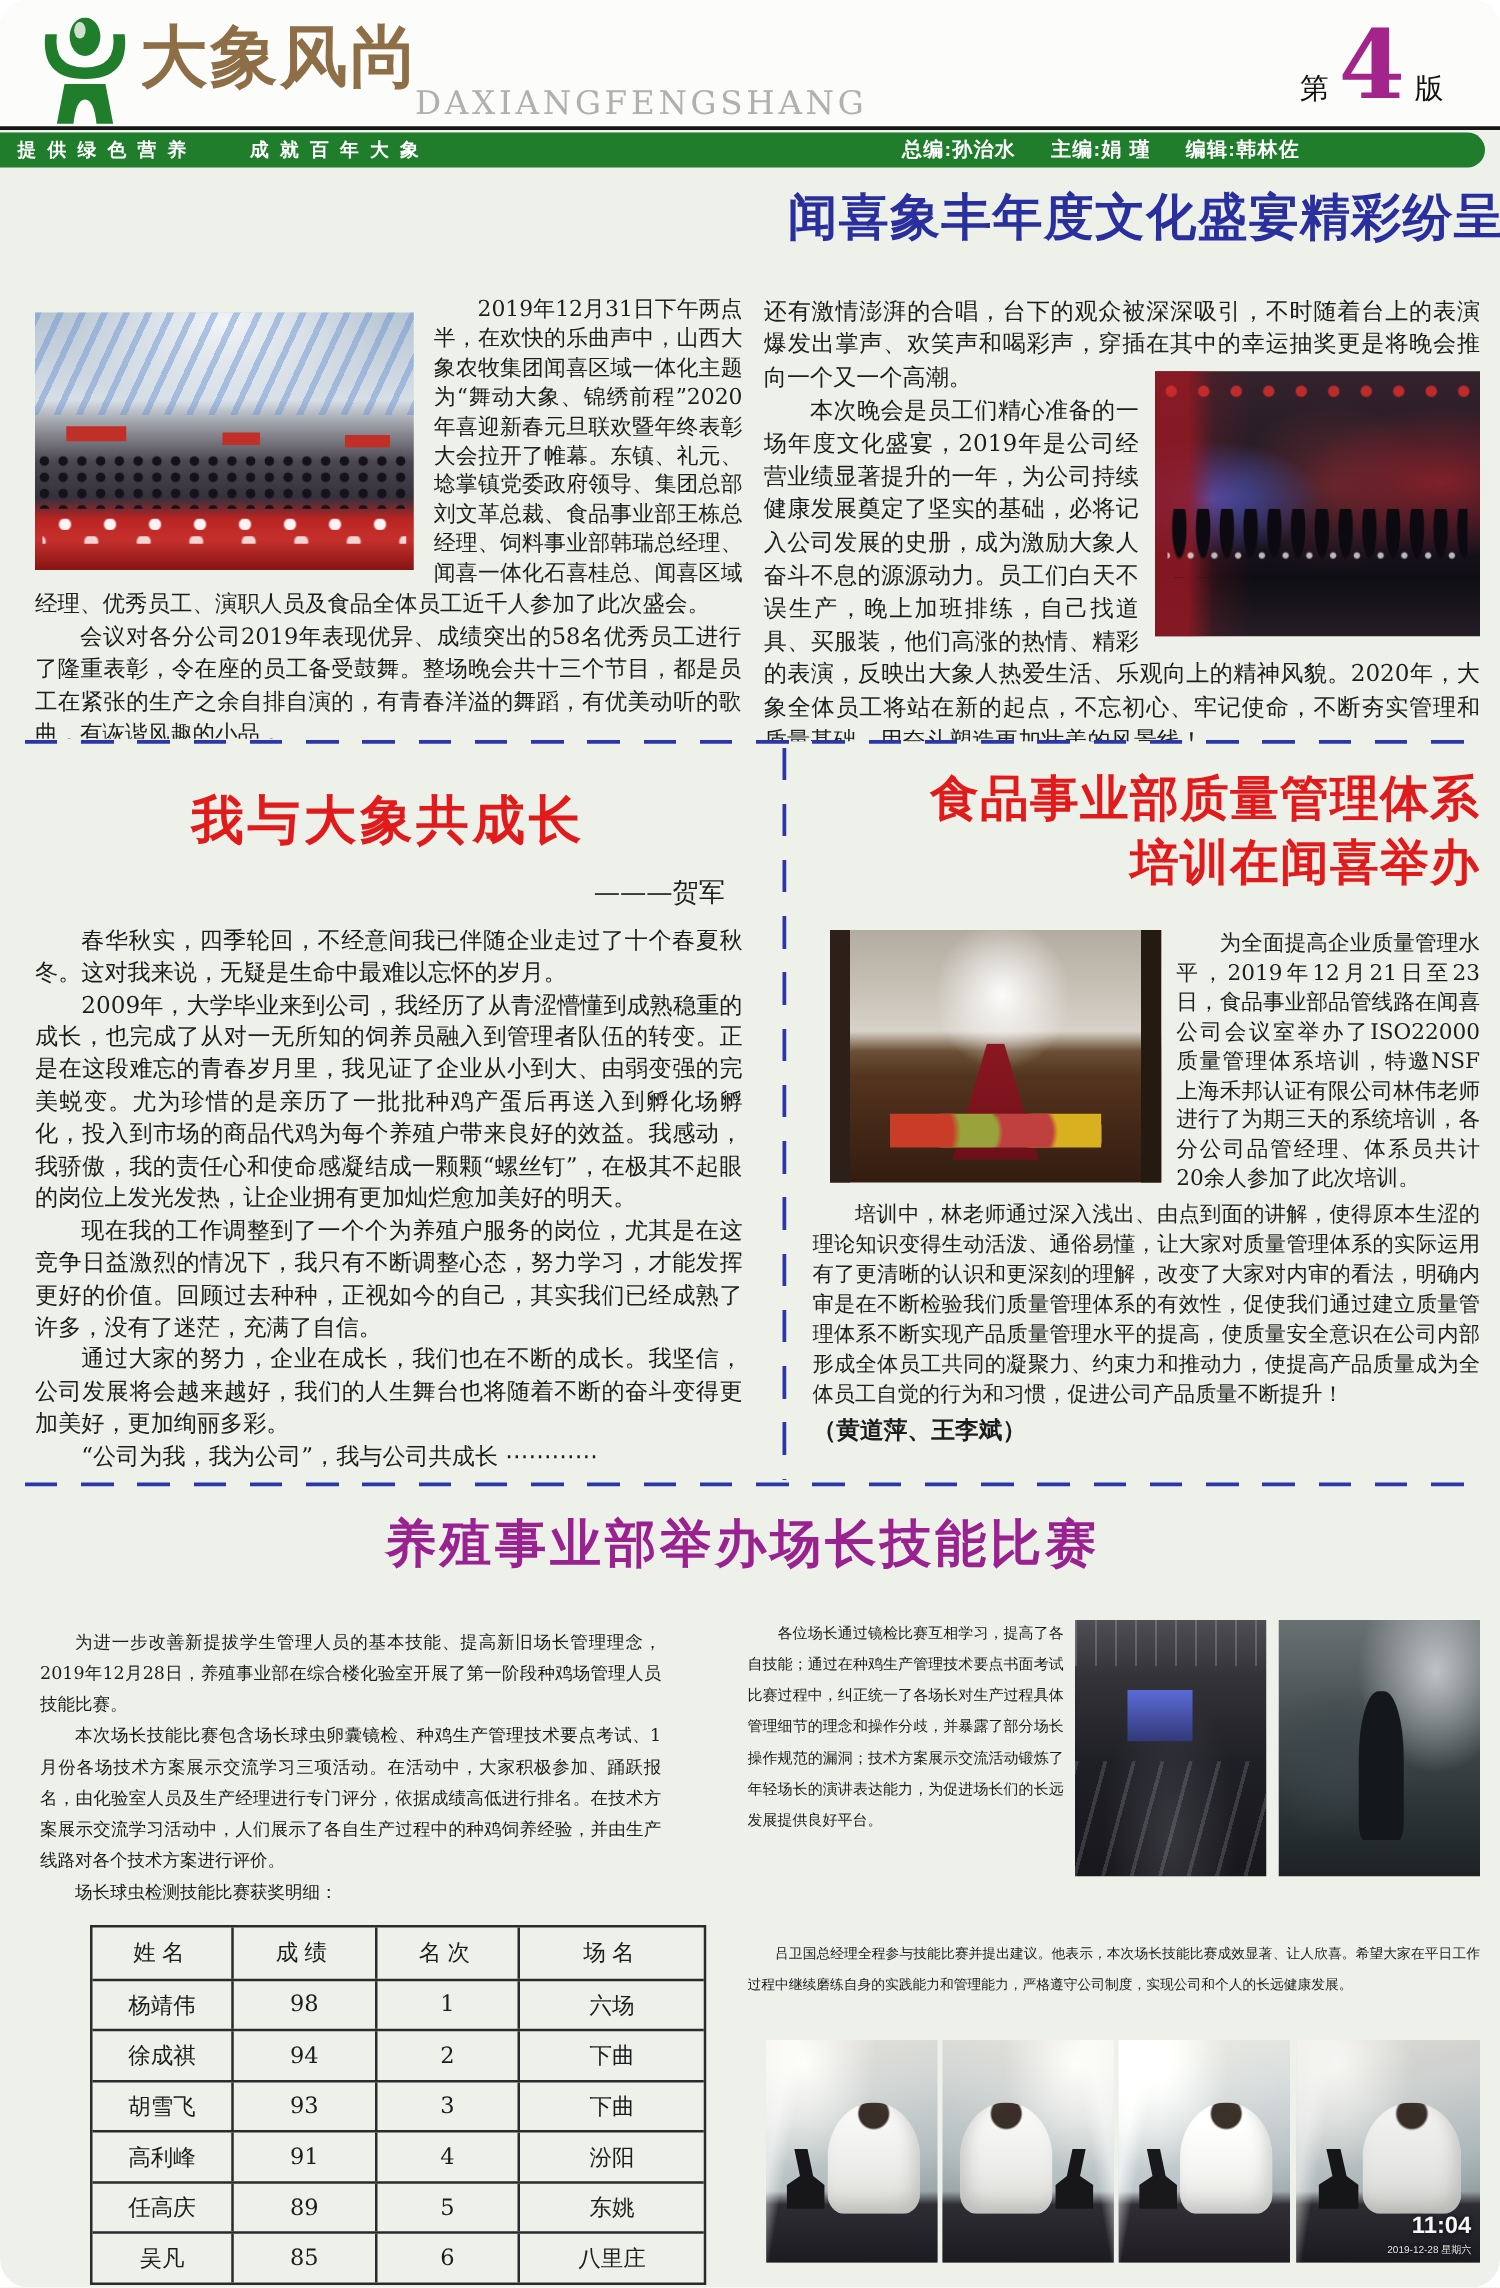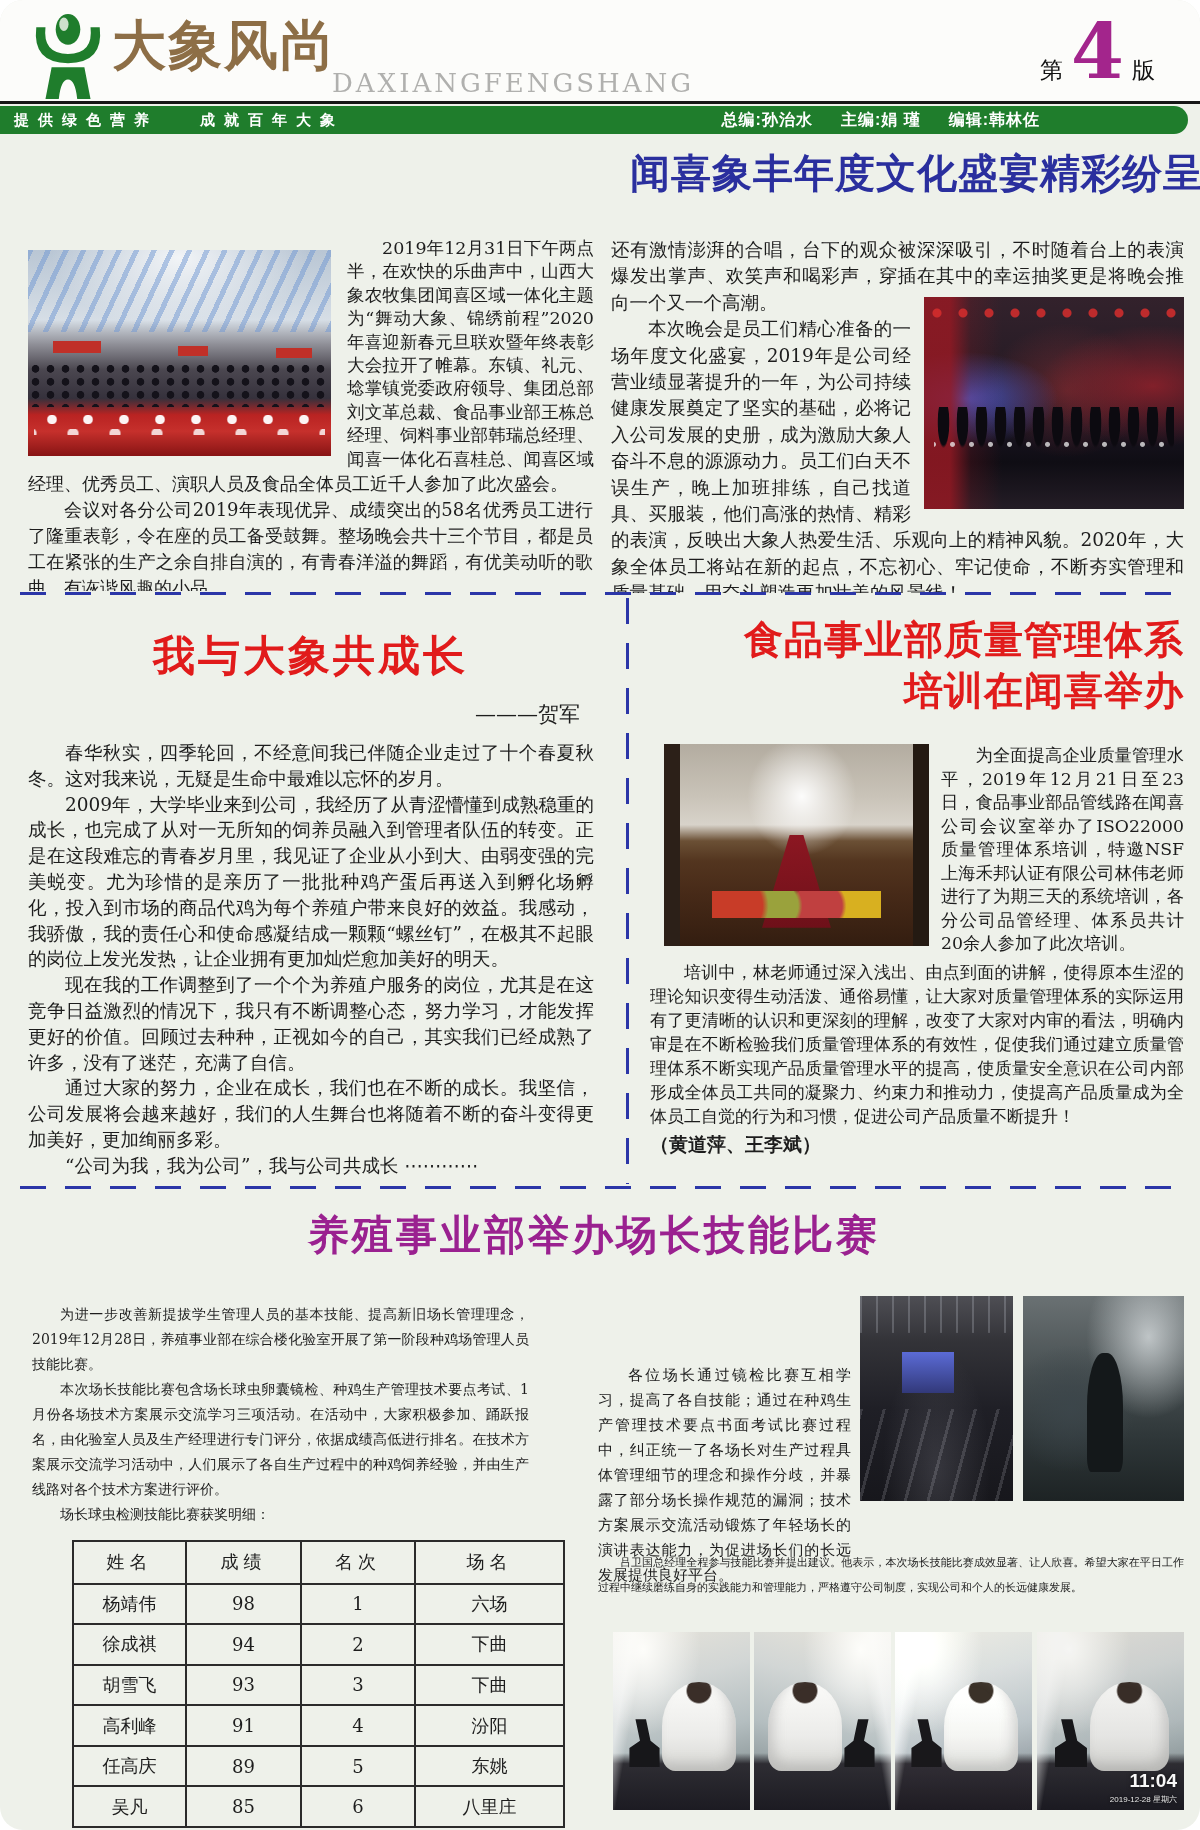--- a/index.html
+++ b/index.html
@@ -41,21 +41,21 @@
   .a1-leftcont{left:28px;top:471px;width:565px;height:120px;font-size:18px;line-height:26px;overflow:hidden;}
   .a1-colB{left:611px;top:237px;width:573px;height:356px;font-size:18.5px;line-height:26.4px;overflow:hidden;}
   .stage-wrap{float:right;width:260px;height:272px;margin-left:13px;shape-outside:inset(60px 0 0 0);}
   .a2-byline{left:28px;top:700px;width:552px;text-align:right;font-size:21px;}
   .a2-body{left:28px;top:740px;width:566px;height:444px;font-size:18.5px;line-height:25.8px;overflow:hidden;}
   .a2-body p{margin-bottom:0;}
   .a3-intro{left:941px;top:744px;width:243px;height:214px;font-size:17.3px;line-height:23.5px;overflow:hidden;}
   .a3-bottom{left:650px;top:960px;width:534px;height:224px;font-size:17px;line-height:24px;overflow:hidden;}
   .a3-byline{text-align:left;font-size:19px;margin-top:4px;padding-right:4px;font-weight:bold;}
   .a4-left{left:32px;top:1284px;width:497px;height:254px;font-size:14px;line-height:25px;overflow:hidden;margin-top:18px;}
-  .a4-mid{left:598px;top:1363px;width:253px;height:258px;font-size:15px;line-height:25px;overflow:hidden;}
+  .a4-mid{left:598px;top:1294px;width:253px;height:258px;font-size:12px;line-height:25px;overflow:hidden;}
   .a4-closing{left:598px;top:1550px;width:586px;height:80px;font-size:11px;line-height:25px;overflow:hidden;}
 
   
   .awards{left:72px;top:1540px;width:489px;height:284px;border:2px solid #2b2b2b;display:grid;
     grid-template-rows:repeat(7,1fr);font-size:18px;background:transparent;}
   .trow{display:grid;grid-template-columns:111px 115px 114px 1fr;border-top:2px solid #2b2b2b;}
   .awards > .trow:first-child{border-top:none;}
   .tcell{display:flex;align-items:center;justify-content:center;border-left:2px solid #2b2b2b;}
   .tcell:first-child{border-left:none;}
   .thead .tcell{letter-spacing:5px;}

